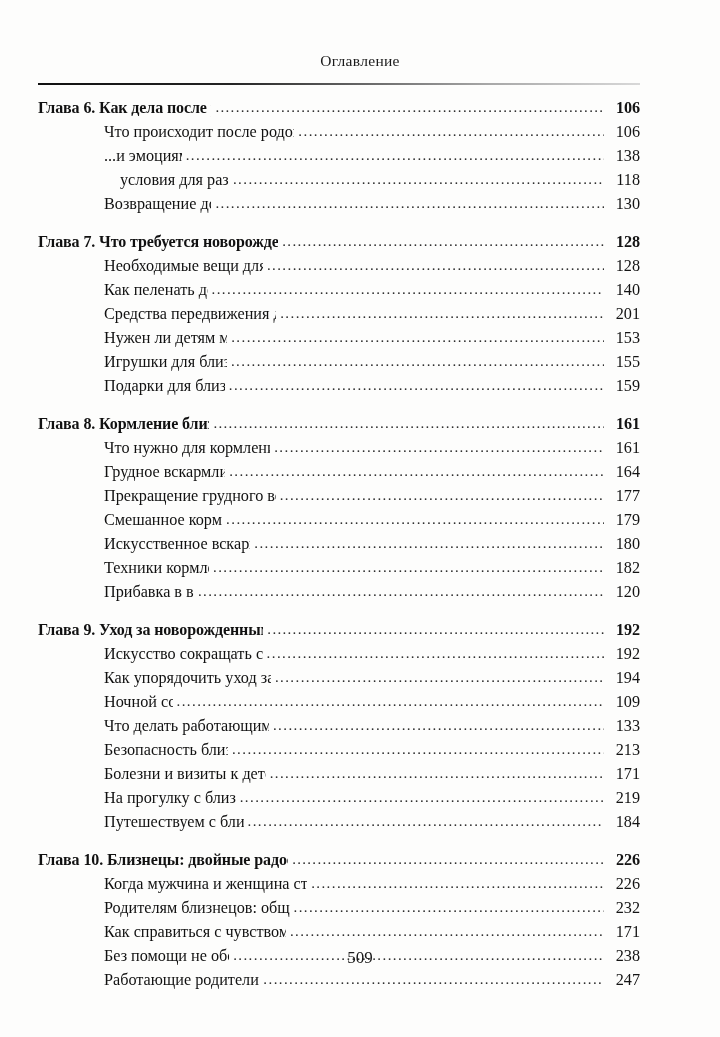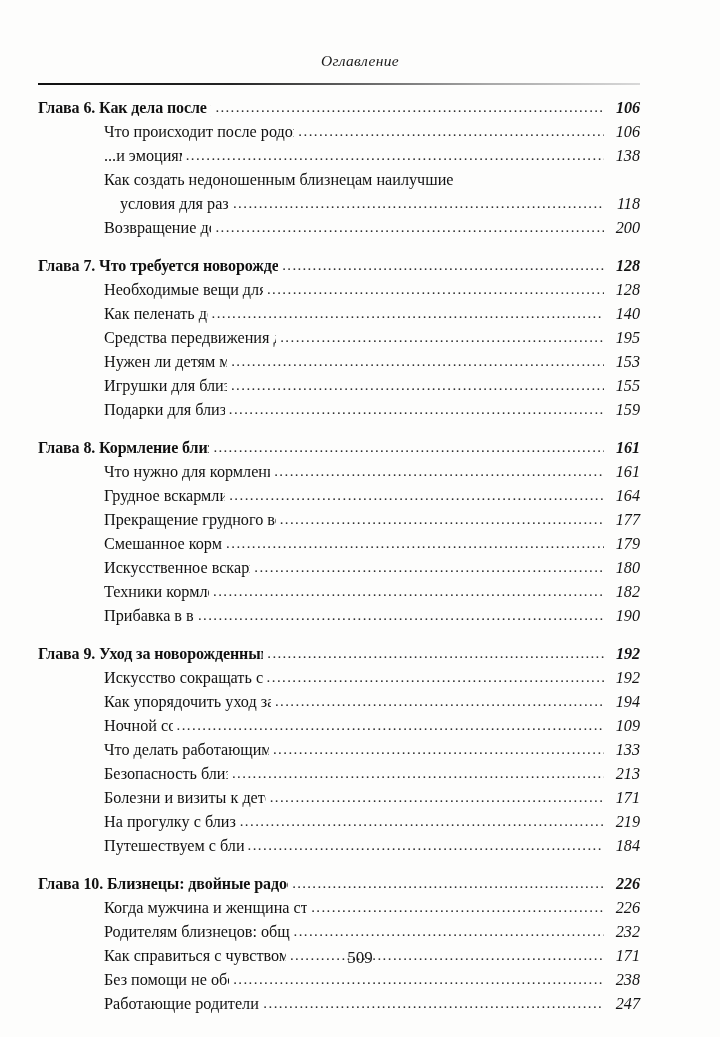--- a/index.html
+++ b/index.html
@@ -26,21 +26,20 @@
     background: #fdfdfc;
   }
 
   
   .running-head {
     position: absolute;
     left: 0;
     top: 52px;
     width: 720px;
     text-align: center;
-    font-style: italic;
     font-size: 15.5px;
     letter-spacing: 0.3px;
     color: #1a1a1a;
   }
 
   .head-rule {
     position: absolute;
     left: 38px;
     top: 83px;
     width: 602px;
@@ -92,21 +91,20 @@
     position: relative;
     top: -1px;
   }
 
   .toc-row .page-no {
     flex: 0 0 auto;
     width: 34px;
     text-align: right;
     font-size: 16.2px;
     color: #141414;
-    font-style: italic;
   }
 
   
   .row-chapter {
     font-weight: bold;
     font-size: 16px;
     letter-spacing: -0.1px;
   }
   .row-chapter .page-no { font-weight: bold; }
   .row-chapter .leader { letter-spacing: 1.3px; font-weight: normal; }
@@ -158,30 +156,29 @@
         <div class="toc-row row-entry">
           <span class="label">Что происходит после родов с вашим телом...</span>
           <span class="leader">..................................................................................................</span>
           <span class="page-no">106</span>
         </div>
         <div class="toc-row row-entry">
           <span class="label">...и эмоциями</span>
           <span class="leader">..................................................................................................</span>
           <span class="page-no">138</span>
         </div>
-        <div class="row-wrap-first">Как создать недоношенным близнецам наилучшие</div>
         <div class="toc-row row-entry row-wrap-second">
           <span class="label">условия для развития</span>
           <span class="leader">..................................................................................................</span>
           <span class="page-no">118</span>
         </div>
         <div class="toc-row row-entry">
           <span class="label">Возвращение домой</span>
           <span class="leader">..................................................................................................</span>
-          <span class="page-no">200</span>
+          <span class="page-no">130</span>
         </div>
       </div>
       <div class="chapter-block">
         <div class="toc-row row-chapter">
           <span class="label">Глава 7. Что требуется новорожденным близнецам?</span>
           <span class="leader">..................................................................................................</span>
           <span class="page-no">128</span>
         </div>
         <div class="toc-row row-entry">
           <span class="label">Необходимые вещи для близнецов</span>
@@ -189,21 +186,21 @@
           <span class="page-no">128</span>
         </div>
         <div class="toc-row row-entry">
           <span class="label">Как пеленать детей</span>
           <span class="leader">..................................................................................................</span>
           <span class="page-no">140</span>
         </div>
         <div class="toc-row row-entry">
           <span class="label">Средства передвижения для близнецов</span>
           <span class="leader">..................................................................................................</span>
-          <span class="page-no">195</span>
+          <span class="page-no">201</span>
         </div>
         <div class="toc-row row-entry">
           <span class="label">Нужен ли детям манеж?</span>
           <span class="leader">..................................................................................................</span>
           <span class="page-no">153</span>
         </div>
         <div class="toc-row row-entry">
           <span class="label">Игрушки для близнецов</span>
           <span class="leader">..................................................................................................</span>
           <span class="page-no">155</span>
@@ -246,21 +243,21 @@
           <span class="page-no">180</span>
         </div>
         <div class="toc-row row-entry">
           <span class="label">Техники кормления</span>
           <span class="leader">..................................................................................................</span>
           <span class="page-no">182</span>
         </div>
         <div class="toc-row row-entry">
           <span class="label">Прибавка в весе</span>
           <span class="leader">..................................................................................................</span>
-          <span class="page-no">190</span>
+          <span class="page-no">120</span>
         </div>
       </div>
       <div class="chapter-block">
         <div class="toc-row row-chapter">
           <span class="label">Глава 9. Уход за новорожденными близнецами</span>
           <span class="leader">..................................................................................................</span>
           <span class="page-no">192</span>
         </div>
         <div class="toc-row row-entry">
           <span class="label">Искусство сокращать свою работу</span>

